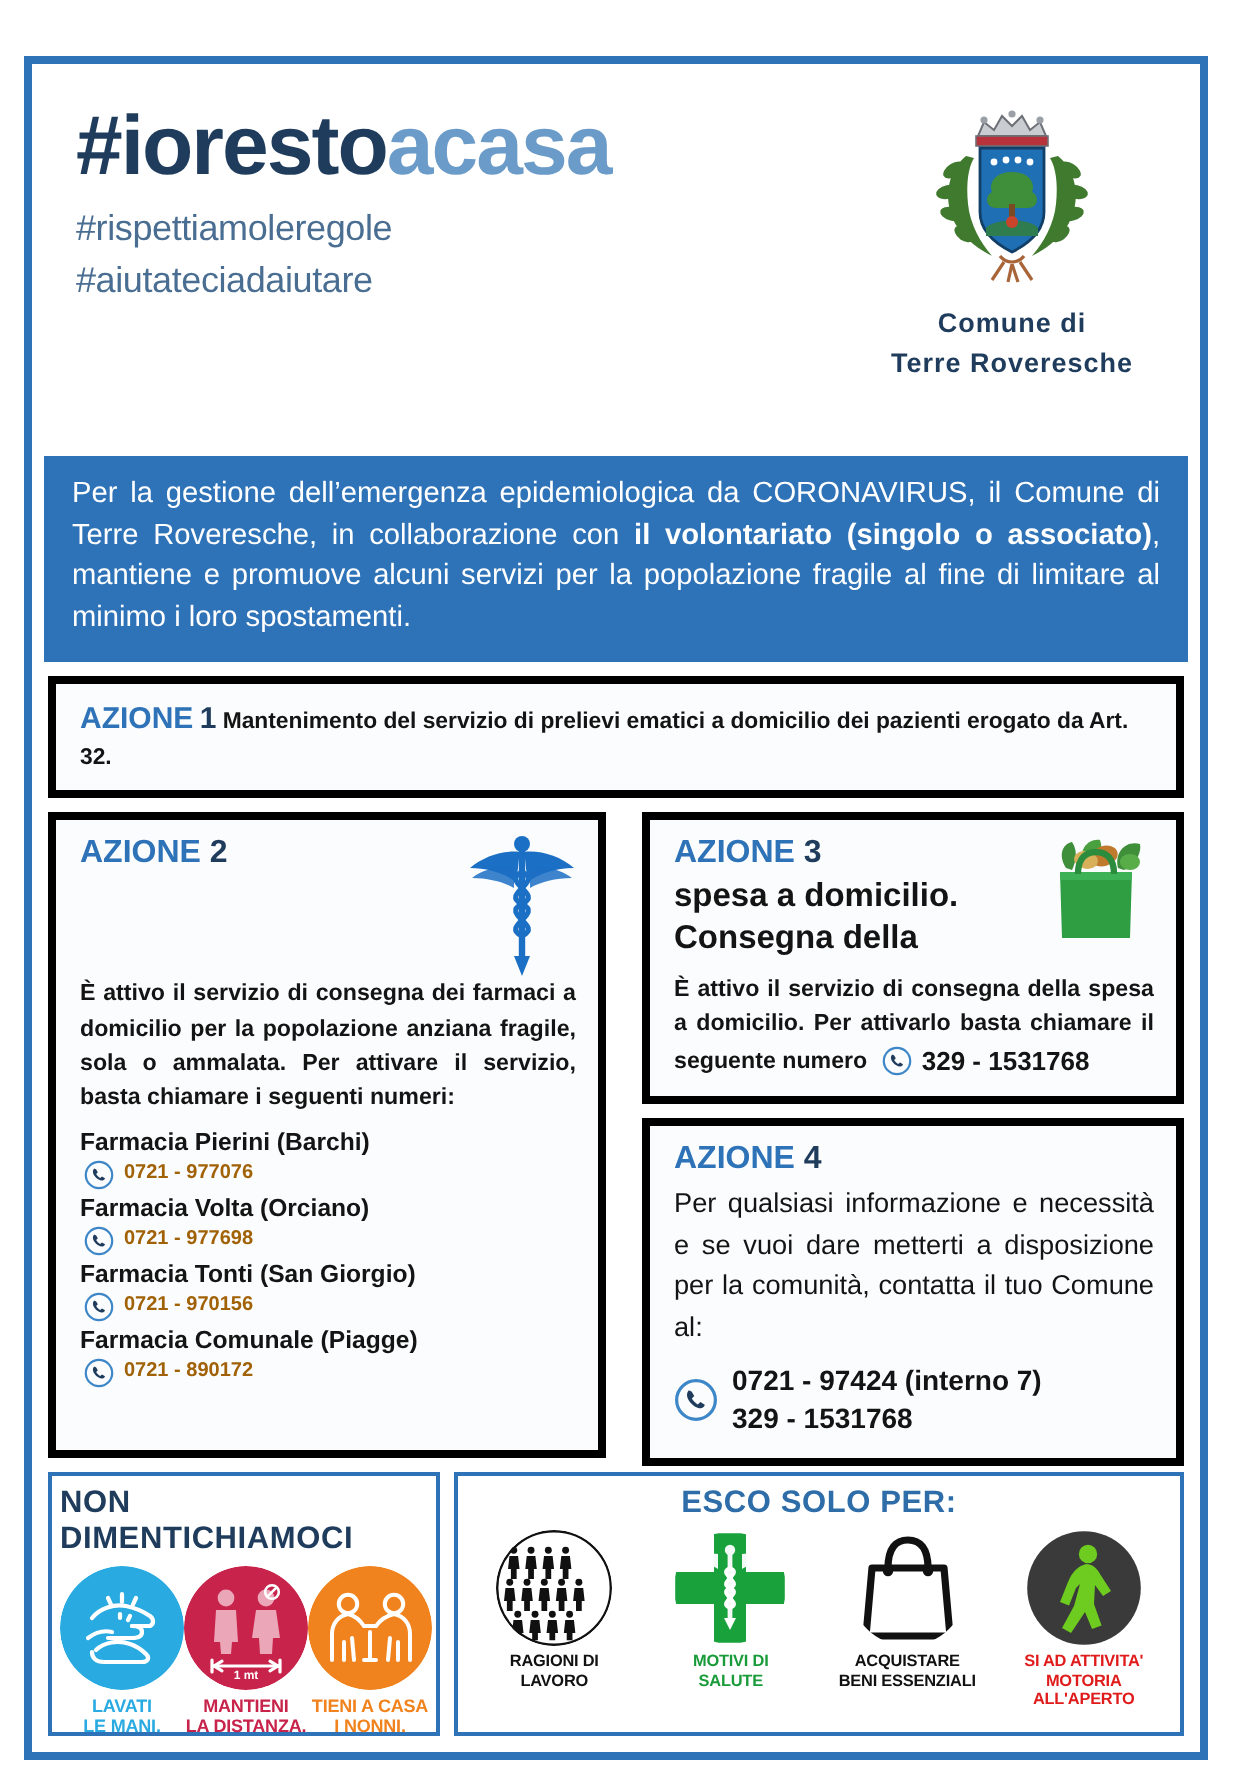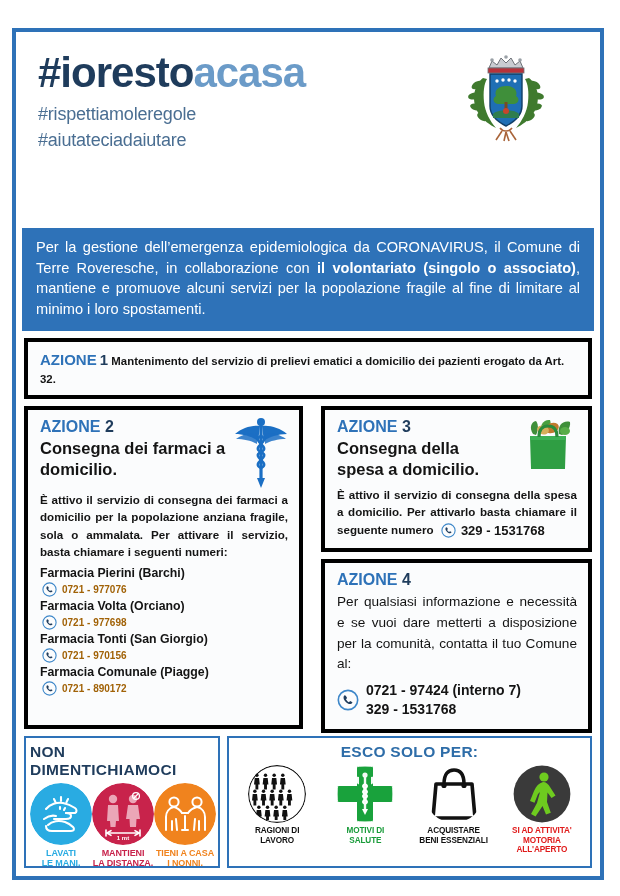--- a/index.html
+++ b/index.html
@@ -209,20 +209,24 @@
         </g>
 
         <g stroke="#a9653a" stroke-width="1.6" fill="none">
           <path d="M37 76 C40 80 46 80 49 76"></path>
           <path d="M39 79 L33 88"></path>
             <path d="M47 79 L53 88"></path>
           <path d="M43 80 L41 89"></path>
             <path d="M43 80 L46 89"></path>
         </g>
       </svg>
+      <div class="comune-name">
+        <div>Comune di</div>
+        <div>Terre Roveresche</div>
+      </div>
     </div>
   </div>
 
   <div class="banner">
     <span>Per la gestione dell’emergenza epidemiologica da CORONAVIRUS, il Comune di Terre Roveresche, in collaborazione con </span><b>il volontariato (singolo o associato)</b><span>, mantiene e promuove alcuni servizi per la popolazione fragile al fine di limitare al minimo i loro spostamenti.</span>
   </div>
 
   <div class="box az1">
     <span class="azione-label">AZIONE</span>
     <span class="azione-num">1</span>
@@ -232,21 +236,20 @@
   <div class="mid">
 
     <div class="col-left">
       <div class="box az2">
         <div class="az2-head">
           <div>
             <div class="az-title">
               <span class="azione-label">AZIONE</span>
               <span class="azione-num">2</span>
             </div>
-            <div class="az-heading">Consegna dei farmaci a domicilio.</div>
           </div>
           <svg class="caduceus" viewBox="0 0 58 72">
             <g fill="#1b6fc4">
               <path d="M28 10 C20 9 10 12 3 18 C12 18 21 21 26 25 C27 21 27 15 28 10 Z"></path>
               <path d="M30 10 C38 9 48 12 55 18 C46 18 37 21 32 25 C31 21 31 15 30 10 Z"></path>
               <path d="M25 17 C17 17 9 19 4 23 C12 23 20 25 25 28 Z" opacity="0.85"></path>
               <path d="M33 17 C41 17 49 19 54 23 C46 23 38 25 33 28 Z" opacity="0.85"></path>
             </g>
             <circle cx="29" cy="6" r="4" fill="#1b6fc4"></circle>
             <rect x="27.4" y="9" width="3.2" height="58" fill="#1b6fc4"></rect>
@@ -312,22 +315,22 @@
     <div class="col-right">
 
       <div class="box az3">
         <div class="az3-head">
           <div>
             <div class="az-title">
               <span class="azione-label">AZIONE</span>
               <span class="azione-num">3</span>
             </div>
             <div class="az-heading" style="margin-bottom:6px;">
+              <div>spesa a domicilio.</div>
               <div>Consegna della</div>
-              <div>spesa a domicilio.</div>
             </div>
           </div>
           <svg class="bag" viewBox="0 0 54 58">
 
             <g>
               <path d="M12 18 C8 12 10 6 15 5 C18 9 17 15 15 19 Z" fill="#3f8f3a"></path>
               <path d="M20 17 C18 9 23 3 29 4 C31 9 28 15 24 18 Z" fill="#4aa03f"></path>
               <ellipse cx="31" cy="12" rx="7" ry="5" transform="rotate(-18 31 12)" fill="#c07a2e"></ellipse>
               <ellipse cx="22" cy="14" rx="6" ry="4.4" transform="rotate(12 22 14)" fill="#d8b05a"></ellipse>
               <path d="M38 18 C36 10 42 4 49 6 C50 12 45 17 41 19 Z" fill="#3f8f3a"></path>

